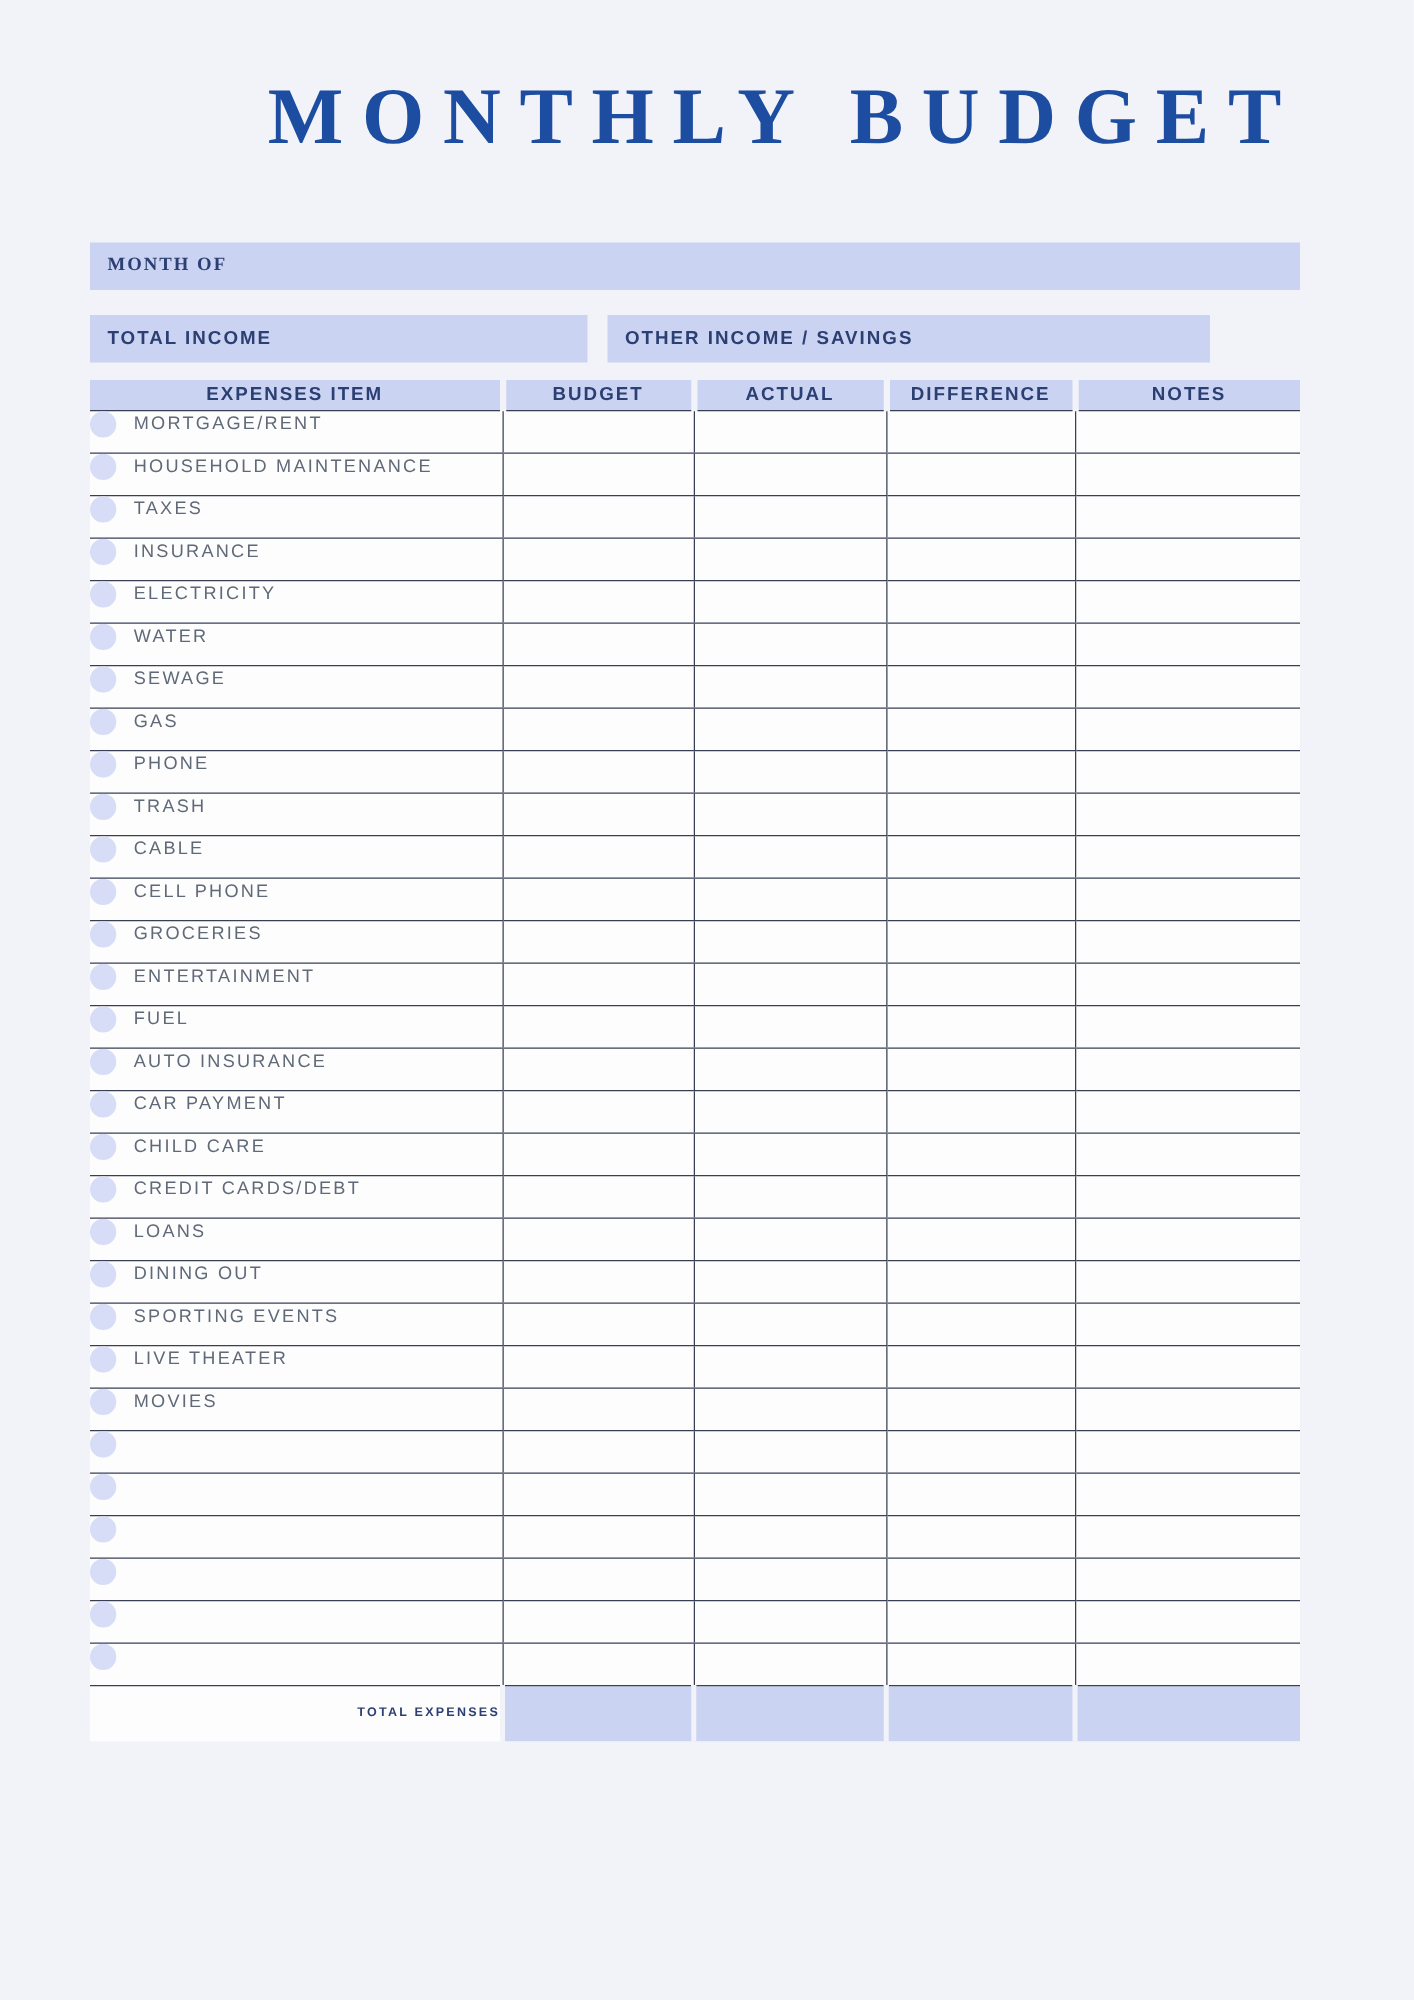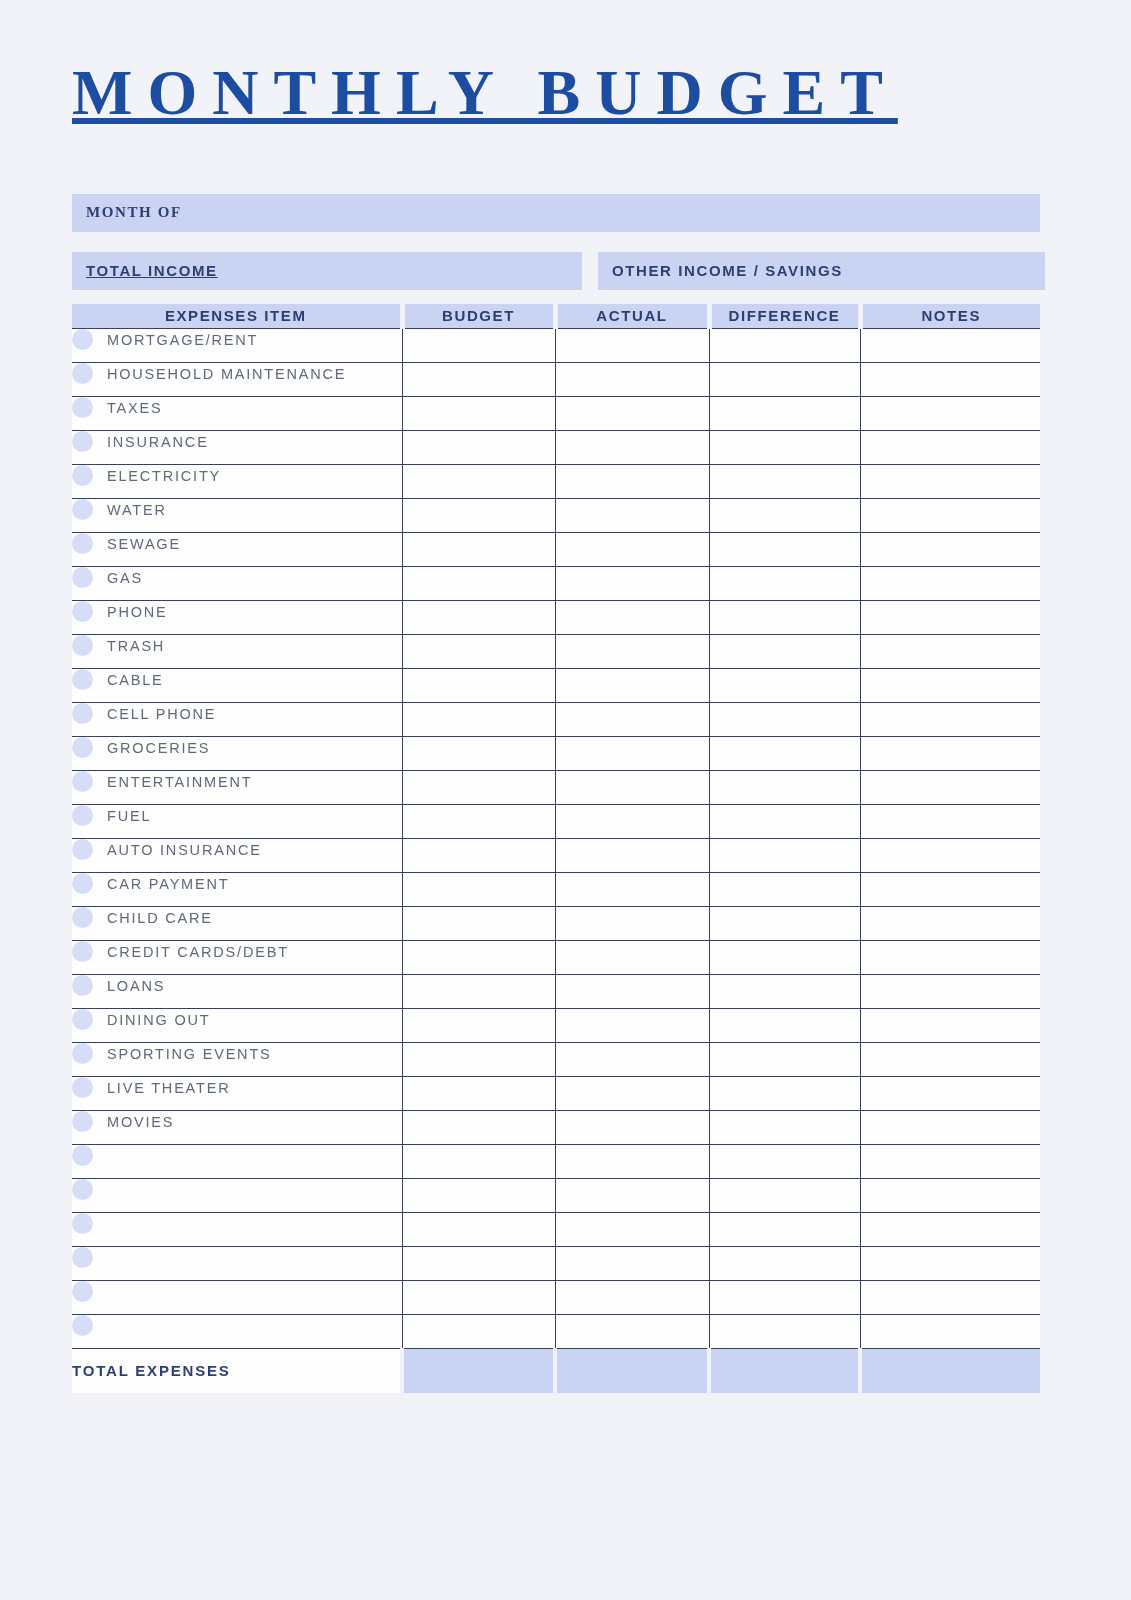--- a/index.html
+++ b/index.html
@@ -18,49 +18,48 @@
     background:var(--page-bg);
     font-family:"Liberation Sans",sans-serif;
     overflow:hidden;
   }
   .page{
     width:1131px;height:1600px;
     padding:0 91px 0 72px;
   }
   h1.title{
     margin-top:56px;
-    text-align:left;
+    text-align:right;
     font-family:"Liberation Serif","DejaVu Serif",serif;
     font-weight:700;
     font-size:64px;
     letter-spacing:15px;
     color:var(--title-blue);
     line-height:1.15;
-    text-decoration:underline;
   }
   .band{
     background:var(--band);
     height:38px;
     display:flex;
     align-items:center;
     padding:0 14px;
     color:var(--band-text);
     font-weight:700;
     font-size:15px;
     letter-spacing:1.6px;
   }
   .month-band{margin-top:64px;font-family:Liberation Serif, serif;}
   .income-row{
     margin-top:20px;
     display:flex;
     gap:16px;
   }
   .income-row .band{flex:0 0 auto;}
-  .band-total-income{width:510px;text-decoration:underline;}
-  .band-other-income{width:447px;}
+  .band-total-income{width:398px;}
+  .band-other-income{width:482px;}
   table.budget{
     margin-top:14px;
     width:968px;
     border-collapse:collapse;
     table-layout:fixed;
     background:var(--cell);
   }
   thead th{
     background:var(--band);
     color:var(--band-text);
@@ -98,24 +97,24 @@
     font-size:14.5px;
     letter-spacing:1.8px;
   }
   td.val-cell{
     border-left:1px solid var(--line);
   }
   tfoot td{
     height:44px;
   }
   td.total-label-cell{
-    text-align:left;
+    text-align:right;
     color:var(--band-text);
     font-weight:700;
-    font-size:15px;
+    font-size:10px;
     letter-spacing:1.8px;
     background:var(--cell);
   }
   tfoot td.total-val-cell{
     background:var(--band);
     border-left:4px solid var(--page-bg);
   }
 </style>
 </head>
 <body>

